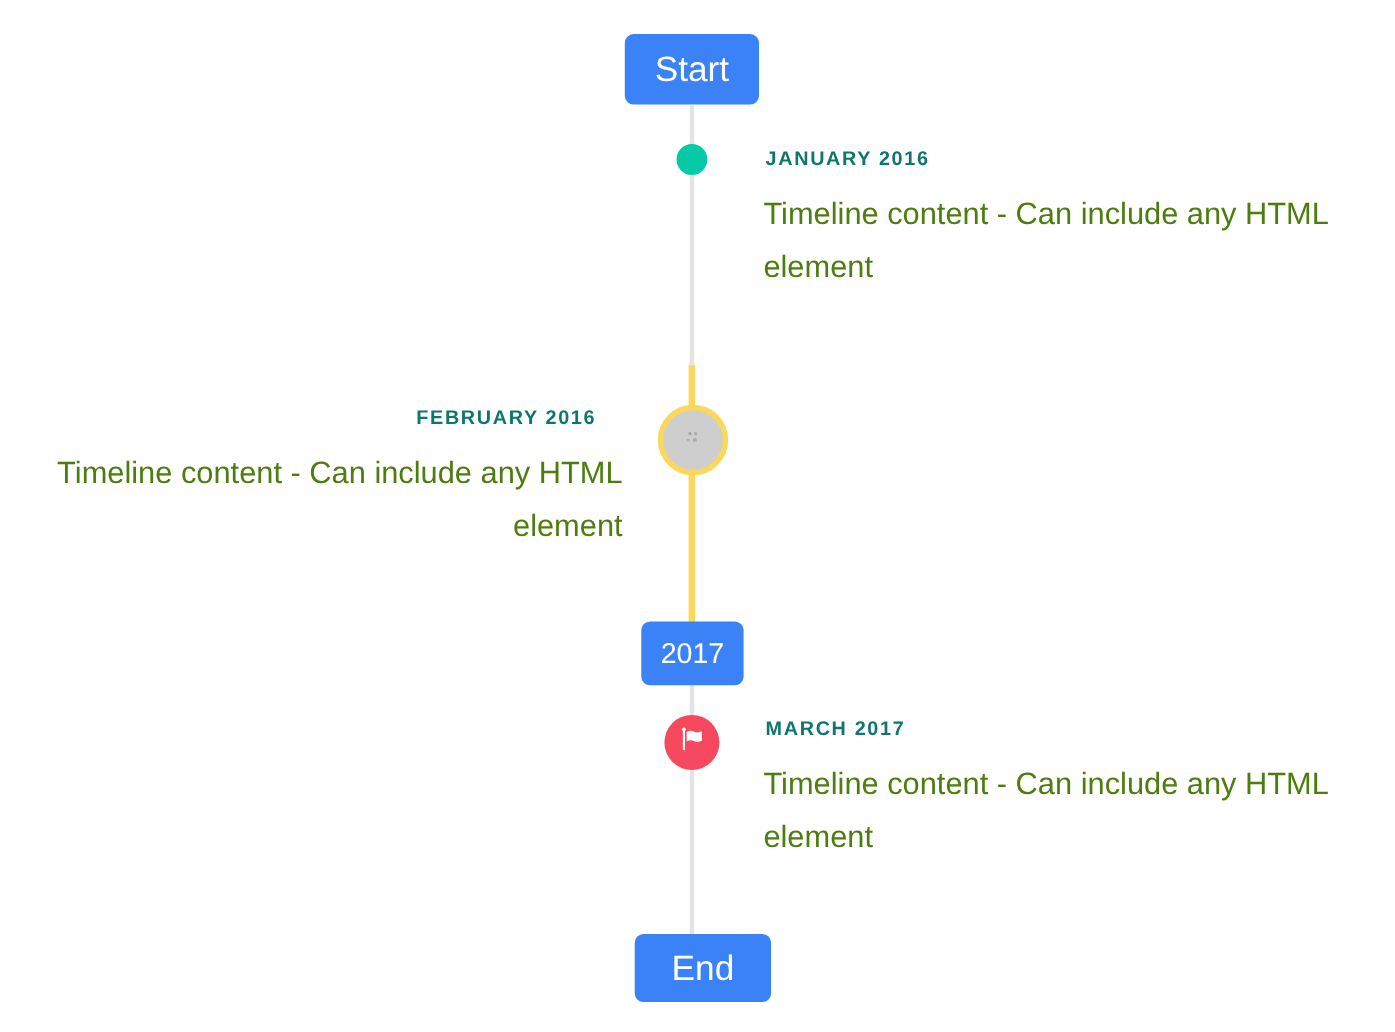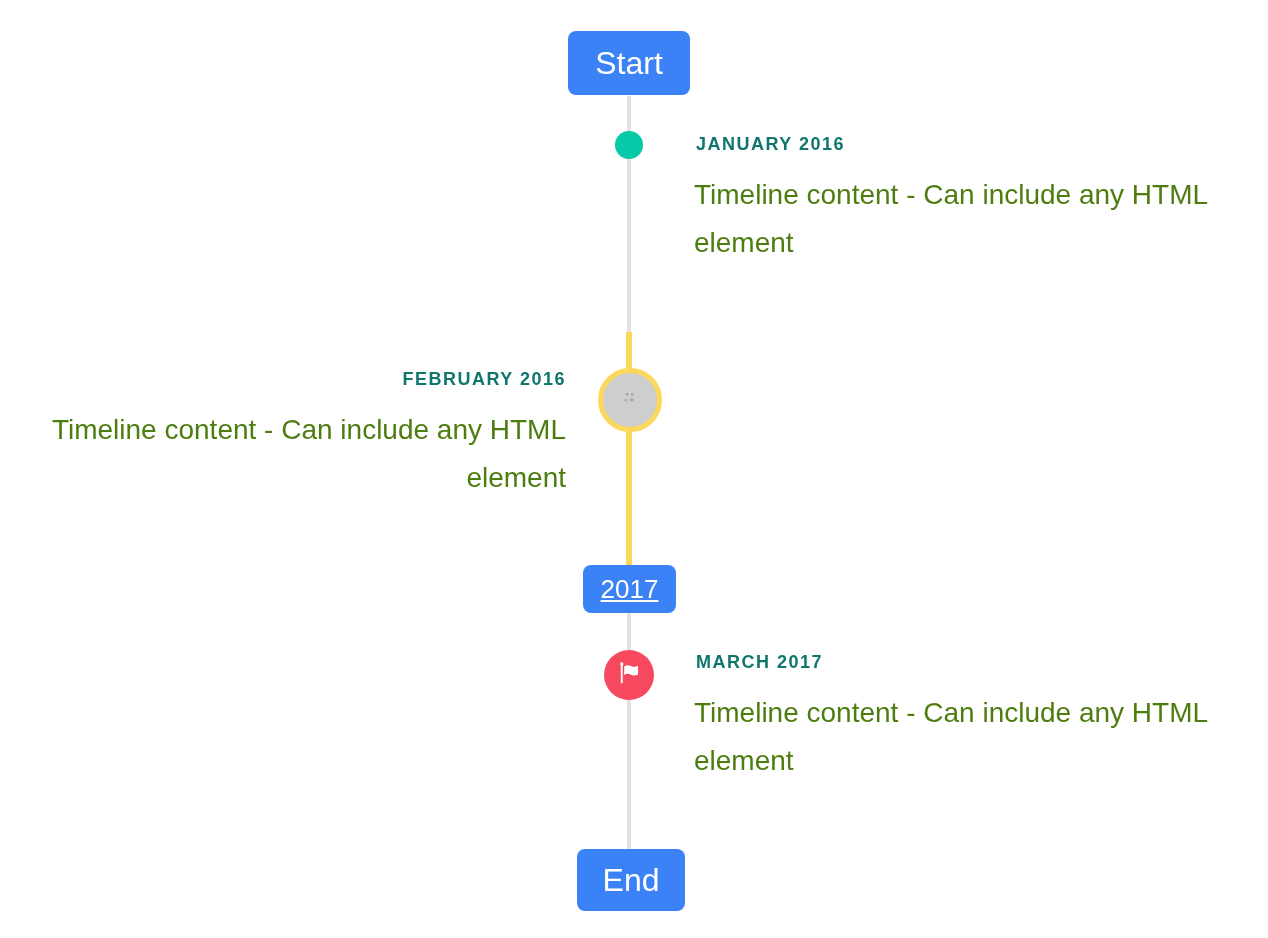--- a/index.html
+++ b/index.html
@@ -39,22 +39,22 @@
     position: absolute;
     background: #3b82f6;
     color: #ffffff;
     display: flex;
     align-items: center;
     justify-content: center;
     border-radius: 8px;
     z-index: 4;
   }
   .badge-start { left: 568px; top: 31px;  width: 122px; height: 64px; font-size: 32px; }
-  .badge-year  { left: 583px; top: 565px; width: 93px;  height: 48px; font-size: 26px; text-decoration: underline; }
-  .badge-end   { left: 577px; top: 849px; width: 108px; height: 62px; font-size: 32px; }
+  .badge-year  { left: 583px; top: 565px; width: 93px;  height: 58px; font-size: 26px; }
+  .badge-end   { left: 577px; top: 849px; width: 124px; height: 62px; font-size: 32px; }
   
   .dot-teal {
     position: absolute;
     left: 615px; top: 131px;
     width: 28px; height: 28px;
     border-radius: 50%;
     background: #06c9a7;
     z-index: 3;
   }
   .circle-image {
@@ -94,21 +94,21 @@
     position: absolute;
     width: 545px;
     font-size: 28px;
     line-height: 48px;
     color: #4d7c0f;
     z-index: 3;
   }
   .side-right { left: 694px; text-align: left; }
   .label-right { left: 696px; }
   .side-left { right: 702px; text-align: right; }
-  .label-left { right: 702px; }
+  .label-left { right: 726px; }
 
   .top-jan-label { top: 134px; }
   .top-jan-content { top: 171px; }
   .top-feb-label { top: 369px; }
   .top-feb-content { top: 406px; }
   .top-mar-label { top: 652px; }
   .top-mar-content { top: 689px; }
 </style>
 </head>
 <body>

